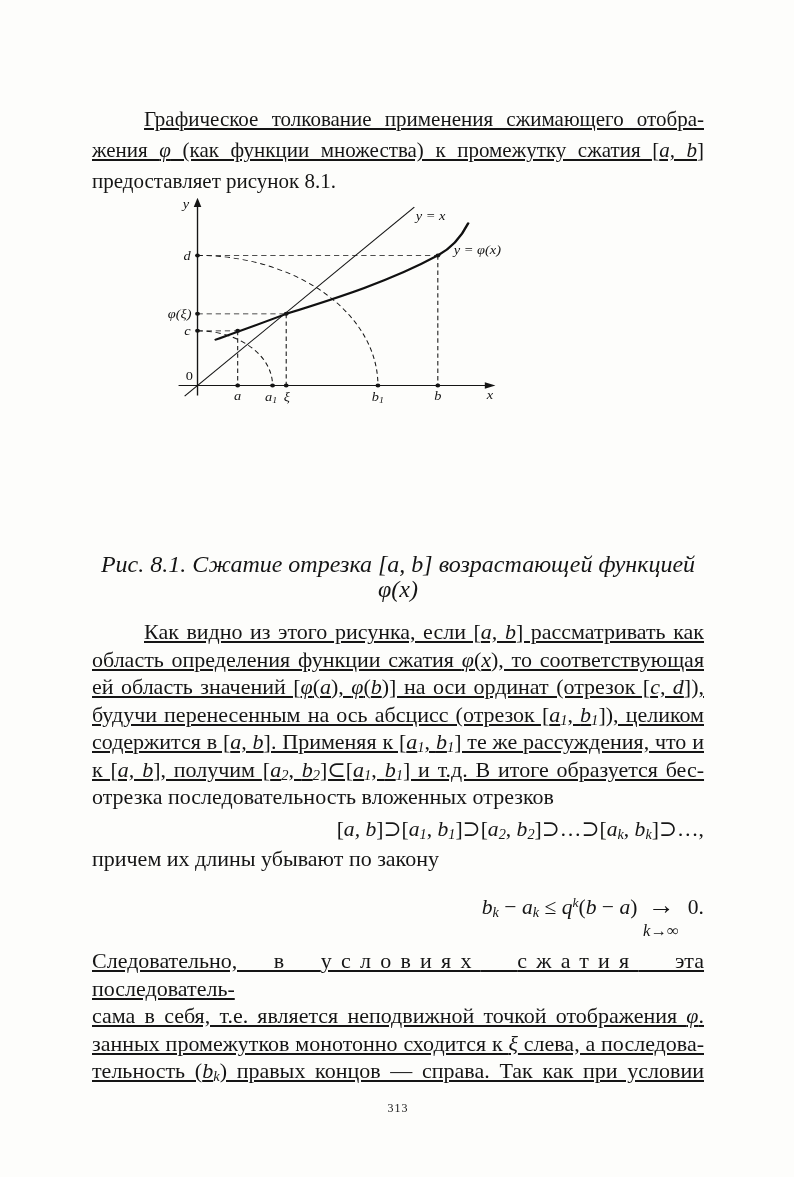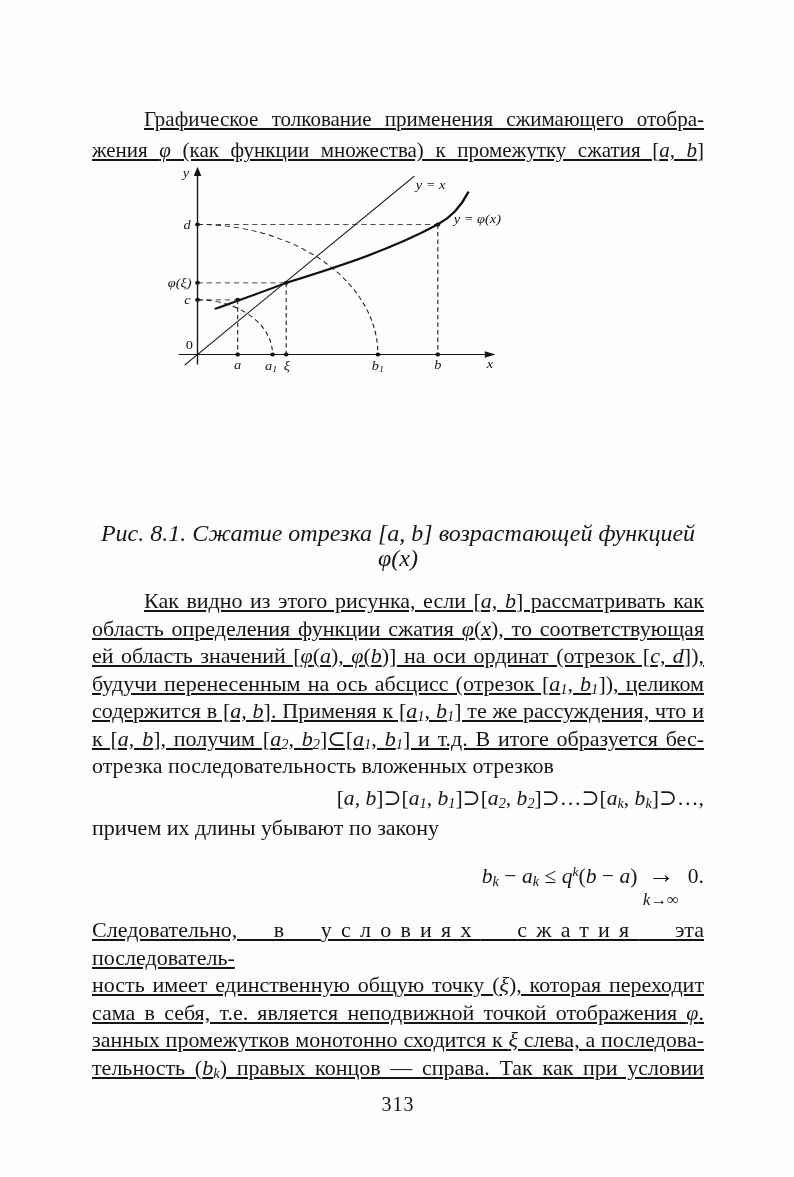--- a/index.html
+++ b/index.html
@@ -19,39 +19,40 @@
   .sub{font-size:0.66em;font-style:italic;position:relative;top:0.22em;line-height:0;}
   .sup{font-size:0.62em;font-style:italic;position:relative;top:-0.52em;line-height:0;}
   .fig{display:block;margin:0 0 0 57px;}
   .caption{margin-top:22px;text-align:center;font-style:italic;font-size:24px;line-height:25px;}
   .p2{margin-top:16px;}
   .formula{text-align:right;font-size:21.6px;line-height:31px;margin-top:3px;white-space:nowrap;}
   .f2wrap{margin-top:20px;margin-bottom:24px;}
   .limstack{display:inline-block;position:relative;margin:0 8px 0 10px;}
   .limarrow{font-size:27px;line-height:20px;display:inline-block;}
   .limsub{position:absolute;left:50%;transform:translateX(-50%);top:23px;font-size:16.5px;font-style:italic;white-space:nowrap;}
-  .pagenum{margin-top:11px;text-align:center;font-size:20px;line-height:24px;letter-spacing:1px;}
+  .pagenum{margin-top:11px;text-align:center;font-size:12px;line-height:24px;letter-spacing:1px;}
   
   svg .ax{stroke:#151515;stroke-width:1.8;fill:none;}
   svg .thin{stroke:#151515;stroke-width:1.5;fill:none;}
   svg .curve{stroke:#111;stroke-width:3.4;fill:none;stroke-linecap:round;}
   svg .dash{stroke:#151515;stroke-width:1.4;fill:none;stroke-dasharray:7 5;}
   svg .dot{fill:#151515;stroke:none;}
   svg .ah{fill:#151515;stroke:none;}
   svg text{font-family:"Liberation Serif","DejaVu Serif",serif;font-size:19px;font-style:italic;fill:#151515;}
   svg text.up{font-style:normal;}
 </style>
 </head>
 <body>
 
 <div class="content">
 
   <div class="p1">
     <div class="ln jl ind">Графическое толкование применения сжимающего отобра-</div>
     <div class="ln jl">жения <span class="m">φ</span> (как функции множества) к промежутку сжатия [<span class="m">a, b</span>]</div>
+    <div class="ln">предоставляет рисунок 8.1.</div>
   </div>
 
   <svg class="fig" width="470" height="333" viewBox="150 197 620 530" preserveAspectRatio="none">
     <svg x="150" y="197" width="470" height="333" viewBox="150 197 470 333">
 
       <path class="dash" d="M214 290 H531"></path>
       <path class="dash" d="M214 383 H331"></path>
       <path class="dash" d="M214 410 H267"></path>
       <path class="dash" d="M267 410 V497"></path>
       <path class="dash" d="M331 383 V497"></path>
@@ -109,21 +110,20 @@
   </div>
 
   <div class="formula">[<span class="m">a, b</span>]⊃[<span class="m">a</span><span class="sub">1</span>, <span class="m">b</span><span class="sub">1</span>]⊃[<span class="m">a</span><span class="sub">2</span>, <span class="m">b</span><span class="sub">2</span>]⊃…⊃[<span class="m">a</span><span class="sub">k</span>, <span class="m">b</span><span class="sub">k</span>]⊃…,</div>
 
   <div class="ln">причем их длины убывают по закону</div>
 
   <div class="formula f2wrap"><span><span class="m">b</span><span class="sub">k</span> − <span class="m">a</span><span class="sub">k</span> ≤ <span class="m">q</span><span class="sup">k</span>(<span class="m">b</span> − <span class="m">a</span>)</span><span class="limstack"><span class="limarrow">→</span><span class="limsub"><span class="m">k</span>→∞</span></span><span> 0.</span></div>
 
   <div class="p3">
     <div class="ln jl">Следовательно, в <span class="ls">условиях</span> <span class="ls">сжатия</span> эта последователь-</div>
-    <div class="ln jl">ность имеет единственную общую точку (<span class="m">ξ</span>), которая переходит</div>
     <div class="ln jl">сама в себя, т.е. является неподвижной точкой отображения <span class="m">φ</span>.</div>
     <div class="ln jl">занных промежутков монотонно сходится к <span class="m">ξ</span> слева, а последова-</div>
     <div class="ln jl">тельность (<span class="m">b</span><span class="sub">k</span>) правых концов — справа. Так как при условии</div>
   </div>
 
   <div class="pagenum">313</div>
 
 </div>
 
 </body></html>

